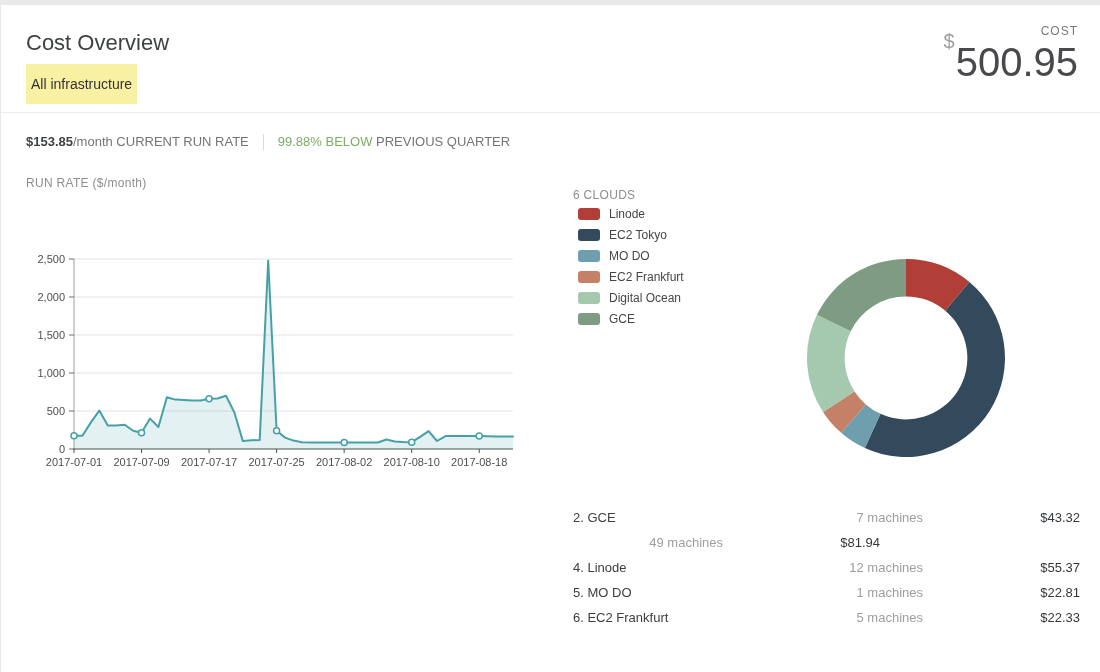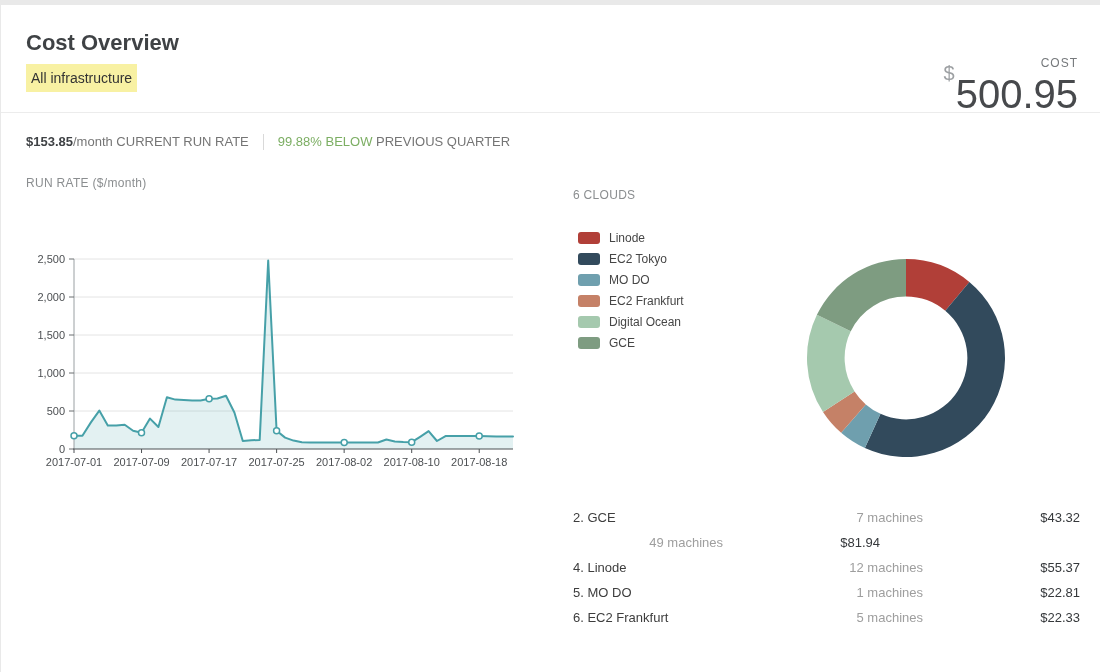--- a/index.html
+++ b/index.html
@@ -5,25 +5,25 @@
   * { box-sizing: border-box; margin: 0; padding: 0; }
   html,body { background:#fff; }
   body { font-family: "Liberation Sans", sans-serif; }
   .page {
     position: relative; width: 1100px; height: 672px; background:#fff;
     overflow: hidden; border-left: 1px solid #e9e9e9;
   }
   .top-strip { position:absolute; top:0; left:0; width:1100px; height:5px; background:#e9e9e9; }
 
   
-  .page-title { position:absolute; left:25px; top:30px; font-size:22px; font-weight:700; color:#3f4245; }
+  .page-title { position:absolute; left:25px; top:30px; font-size:22px; font-weight:400; color:#3f4245; }
   .filter-chip { position:absolute; left:25px; top:64px; font-size:14px; color:#333;
-                 padding:6px 5px; display:inline-block; cursor:pointer; }
+                 padding:12px 5px; display:inline-block; cursor:pointer; }
   .cost-block { position:absolute; right:22px; top:24px; text-align:right; }
-  .cost-label { font-size:12px; letter-spacing:1px; color:#76797c;margin-top:32px; }
+  .cost-label { font-size:12px; letter-spacing:1px; color:#76797c; }
   .cost-value { margin-top:4px; font-size:40px; color:#47494c; line-height:1; }
   .cost-value sup { font-size:20px; color:#9da0a3; position:relative; top:-14px; margin-right:1px; }
 
   .divider { position:absolute; left:0; top:112px; width:1100px; height:1px; background:#ececec; }
 
   
   .stats-row { position:absolute; left:25px; top:134px; font-size:13px; color:#757575; white-space:nowrap; }
   .stats-row .amount { font-weight:bold; color:#3f4245; }
   .vsep { display:inline-block; width:1px; height:16px; background:#d9d9d9; margin:0 14px; vertical-align:-4px; }
 
@@ -31,21 +31,21 @@
   .section-title { position:absolute; font-size:12px; color:#8b8e90; letter-spacing:.3px; }
   .left-title  { left:25px;  top:176px; }
   .right-title { left:572px; top:188px; }
 
   
   .line-chart-svg { position:absolute; left:0; top:200px; }
   .donut-svg { position:absolute; left:795px; top:248px; }
   .axis-label { font-size:11px; fill:#4c4f52; font-family:"Liberation Sans", sans-serif; }
 
   
-  .legend { position:absolute; left:577px; top:227px; }
+  .legend { position:absolute; left:577px; top:203px; }
   .legend-item { display:flex; align-items:center; height:21px; }
   .legend-swatch { width:22px; height:12px; border-radius:3px; margin-right:9px; flex:none; }
   .legend-label { font-size:12px; color:#464646; }
 
   
   .cloud-table { position:absolute; left:572px; top:505px; width:507px; }
   .cloud-row { display:flex; align-items:center; height:25px; font-size:13px; }
   .cloud-name { flex:1; color:#3d3d3d; }
   .cloud-machines { width:150px; text-align:right; color:#9e9e9e; }
   .cloud-cost { width:157px; text-align:right; color:#35383b; }

